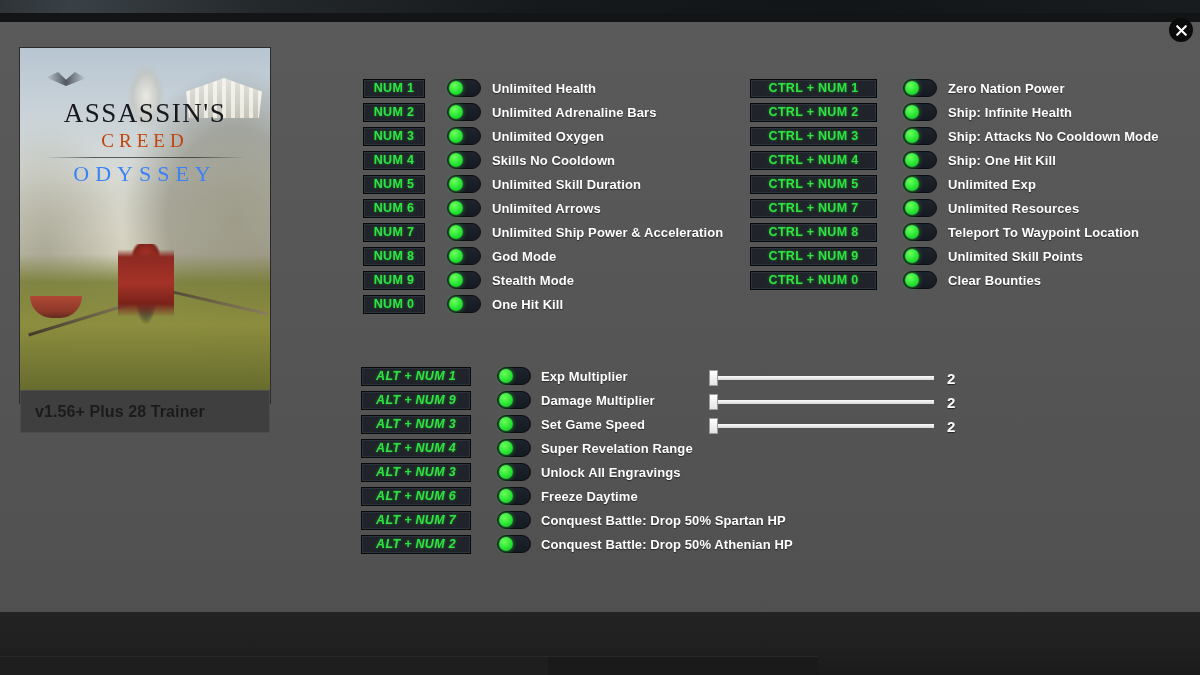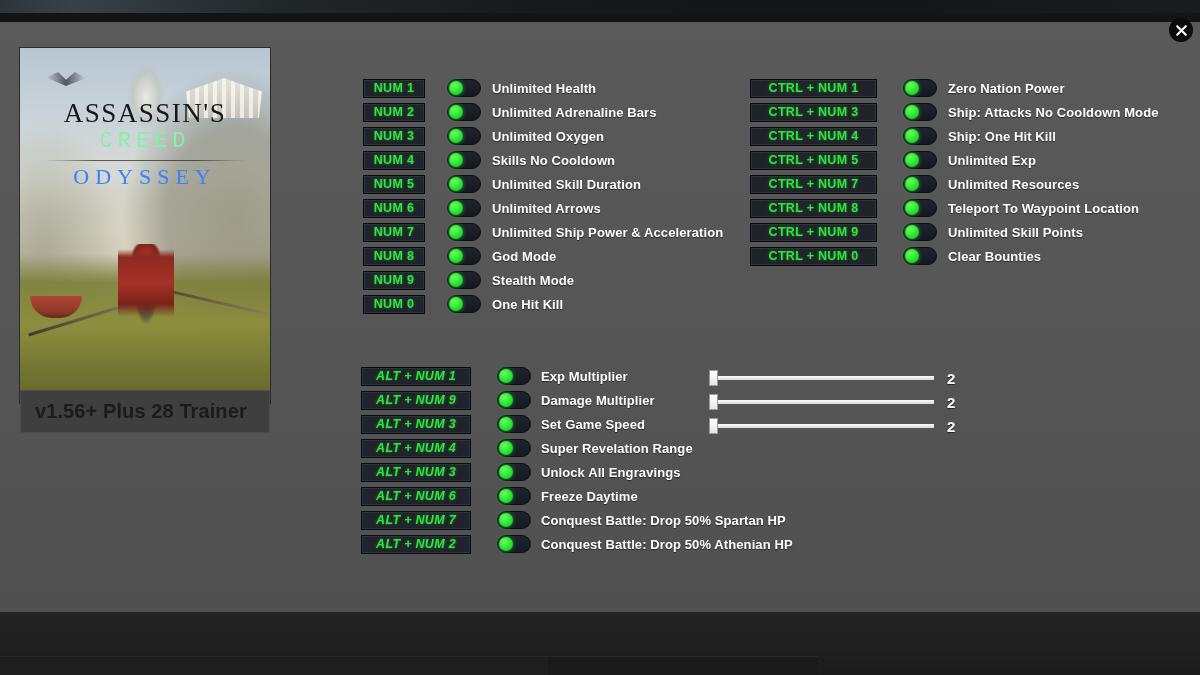--- a/index.html
+++ b/index.html
@@ -146,24 +146,24 @@
   }
   .cover-title-1 {
     font-family: "Liberation Serif", "DejaVu Serif", serif;
     font-size: 27px;
     letter-spacing: 1.5px;
     color: #16181c;
     font-weight: 400;
     line-height: 1;
   }
   .cover-title-2 {
-    font-family: Liberation Mono, monospace;
-    font-size: 22px;
+    font-family: Liberation Serif, serif;
+    font-size: 19px;
     letter-spacing: 5px;
-    color: #86efac;
+    color: #c2410c;
     margin-top: 4px;
     line-height: 1;
   }
   .cover-rule {
     width: 200px; height: 1px;
     margin: 7px auto 5px;
     background: linear-gradient(90deg, rgba(30,30,30,0) 0%, rgba(35,35,35,.7) 25%, rgba(35,35,35,.7) 75%, rgba(30,30,30,0) 100%);
   }
   .cover-title-3 {
     font-family: "Liberation Serif", "DejaVu Serif", serif;
@@ -179,21 +179,21 @@
     width: 250px; height: 43px;
     background: #3f3f3f;
     border: 1px solid #4c4c4c;
     box-sizing: border-box;
     display: flex;
     align-items: center;
   }
   .version-text {
     margin-left: 14px;
     color: #1b1b1b;
-    font-size: 20px;
+    font-size: 16px;
     font-weight: bold;
     letter-spacing: .1px;
   }
 
   
   .col {
     position: absolute;
   }
   .cheat-row {
     display: flex;
@@ -415,20 +415,29 @@
       <div class="cheat-row">
         <div class="hotkey hk-ctrl">CTRL + NUM 1</div>
         <div class="gap-c"></div>
         <div class="toggle">
           <div class="knob"></div>
         </div>
         <div class="gap-b"></div>
         <div class="cheat-label">Zero Nation Power</div>
       </div>
       <div class="cheat-row">
+        <div class="hotkey hk-ctrl">CTRL + NUM 2</div>
+        <div class="gap-c"></div>
+        <div class="toggle">
+          <div class="knob"></div>
+        </div>
+        <div class="gap-b"></div>
+        <div class="cheat-label">Ship: Infinite Health</div>
+      </div>
+      <div class="cheat-row">
         <div class="hotkey hk-ctrl">CTRL + NUM 3</div>
         <div class="gap-c"></div>
         <div class="toggle">
           <div class="knob"></div>
         </div>
         <div class="gap-b"></div>
         <div class="cheat-label">Ship: Attacks No Cooldown Mode</div>
       </div>
       <div class="cheat-row">
         <div class="hotkey hk-ctrl">CTRL + NUM 4</div>

